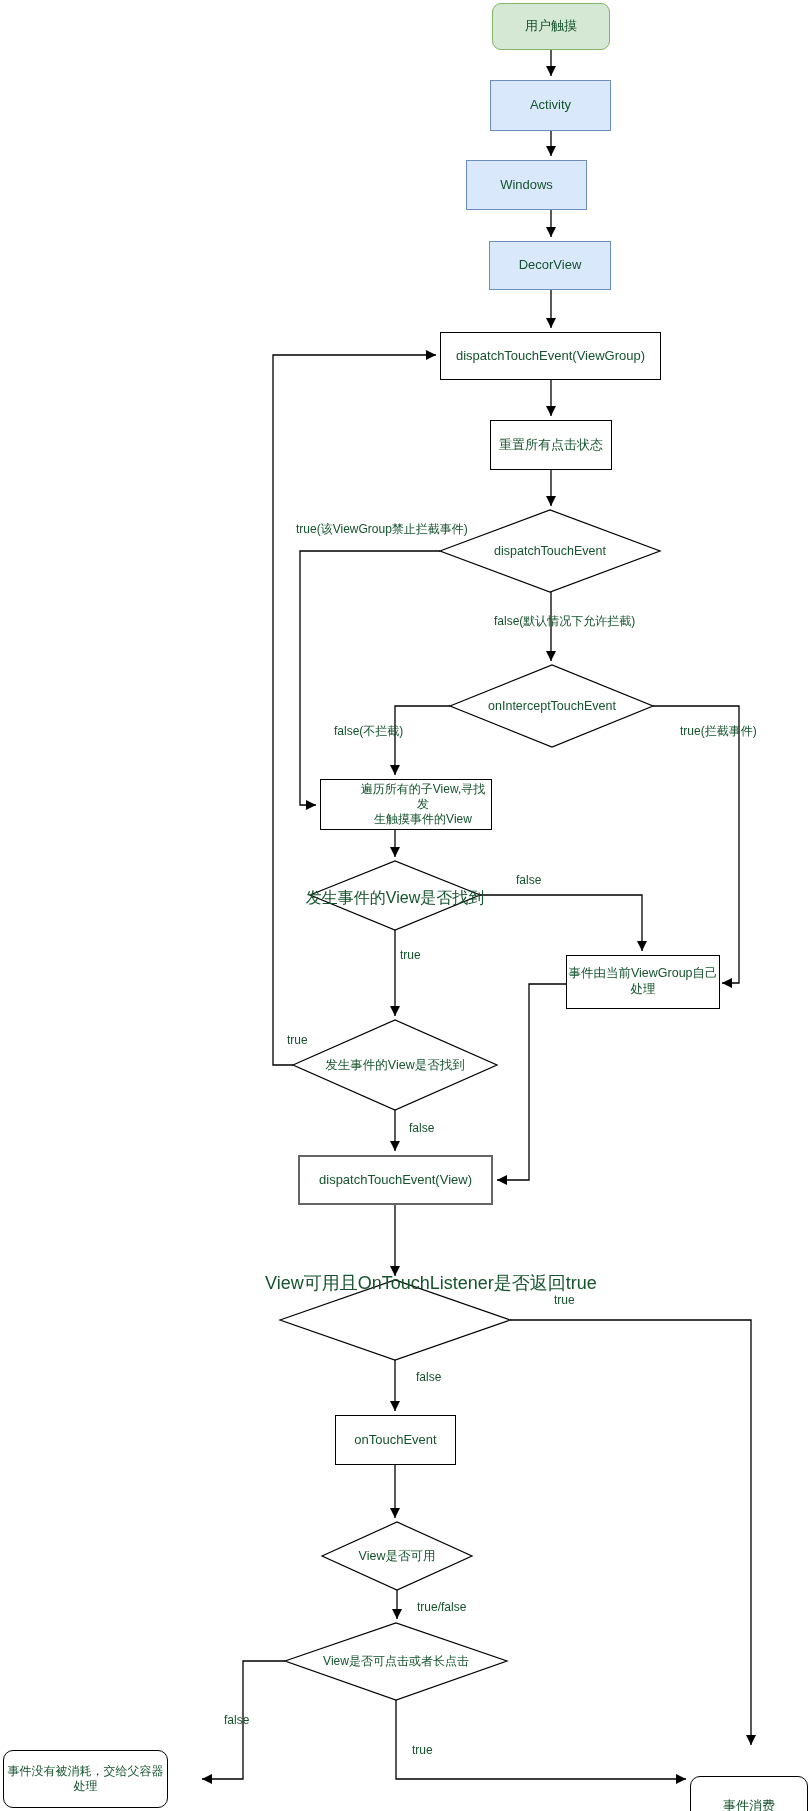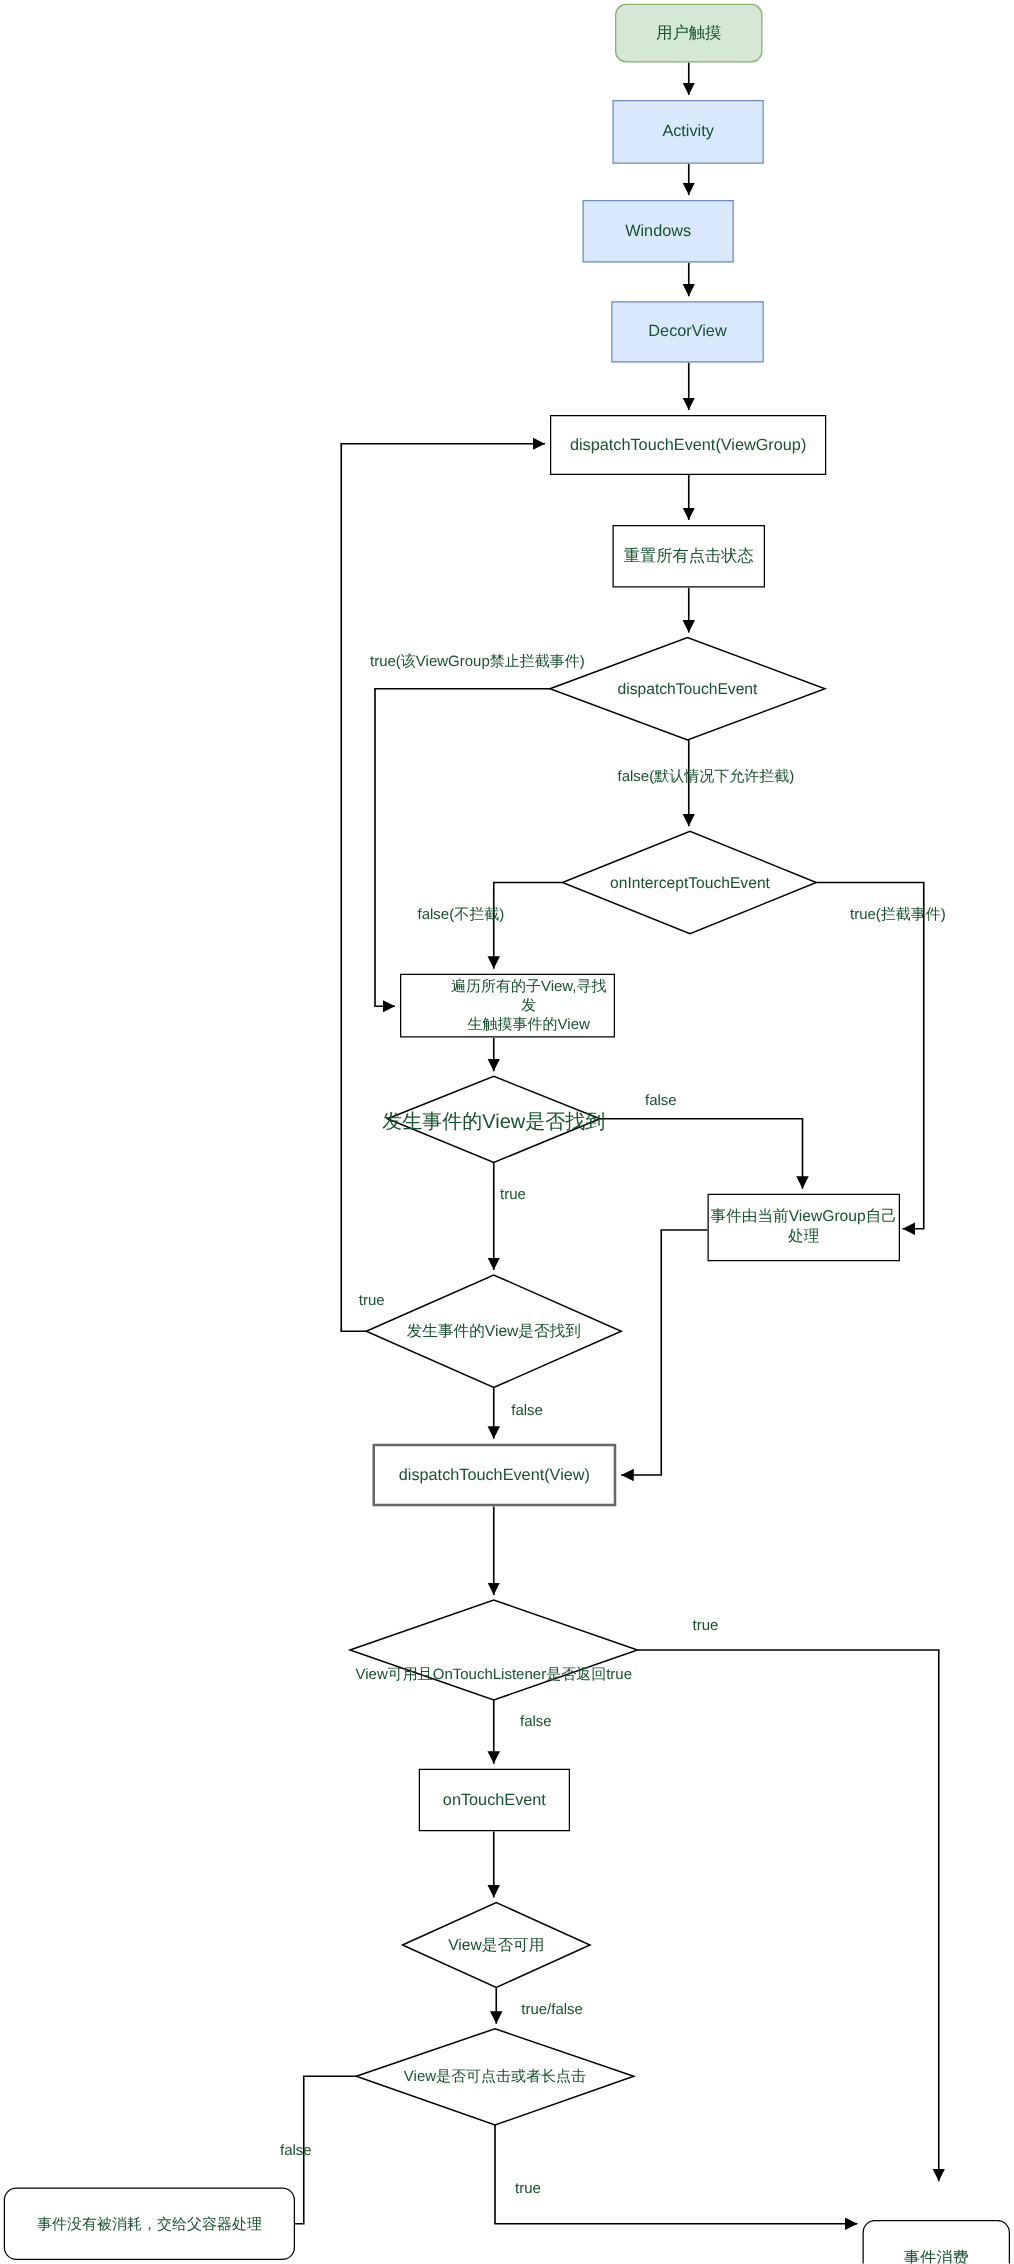--- a/index.html
+++ b/index.html
@@ -73,28 +73,28 @@
   <div class="node stage" style="left:466px;top:160px;width:121px;height:50px;">Windows</div>
   <div class="node stage" style="left:489px;top:241px;width:122px;height:49px;">DecorView</div>
   <div class="node" style="left:440px;top:332px;width:221px;height:48px;">dispatchTouchEvent(ViewGroup)</div>
   <div class="node" style="left:490px;top:420px;width:122px;height:50px;">重置所有点击状态</div>
   <div class="node prewrap" style="left:320px;top:779px;width:172px;height:51px;font-size:12px;padding-left:34px;">遍历所有的子View,寻找发
 生触摸事件的View</div>
   <div class="node prewrap" style="left:566px;top:955px;width:154px;height:54px;font-size:12.5px;">事件由当前ViewGroup自己
 处理</div>
   <div class="node highlight" style="left:298px;top:1155px;width:195px;height:50px;">dispatchTouchEvent(View)</div>
   <div class="node" style="left:335px;top:1415px;width:121px;height:50px;">onTouchEvent</div>
-  <div class="node terminal" style="left:3px;top:1750px;width:233px;height:58px;font-size:12px;">事件没有被消耗，交给父容器处理</div>
+  <div class="node terminal" style="left:3px;top:1750px;width:165px;height:58px;font-size:12px;">事件没有被消耗，交给父容器处理</div>
   <div class="node terminal" style="left:690px;top:1749px;width:118px;height:61px;margin-top:27px;">事件消费</div>
 
   <div class="dlabel" style="left:450px;top:544px;width:200px;">dispatchTouchEvent</div>
   <div class="dlabel" style="left:452px;top:699px;width:200px;">onInterceptTouchEvent</div>
   <div class="dlabel" style="left:295px;top:888px;width:200px;font-size:16px;">发生事件的View是否找到</div>
   <div class="dlabel" style="left:295px;top:1058px;width:200px;">发生事件的View是否找到</div>
-  <div class="dlabel" style="left:265px;top:1332px;width:260px;font-size:12px;white-space:nowrap;">View可用且OnTouchListener是否返回true</div>
+  <div class="dlabel" style="left:265px;top:1273px;width:260px;font-size:18px;white-space:nowrap;">View可用且OnTouchListener是否返回true</div>
   <div class="dlabel" style="left:297px;top:1549px;width:200px;">View是否可用</div>
   <div class="dlabel" style="left:286px;top:1654px;width:220px;font-size:12px;">View是否可点击或者长点击</div>
 
   <div class="elabel" style="left:296px;top:521px;">true(该ViewGroup禁止拦截事件)</div>
   <div class="elabel" style="left:494px;top:613px;">false(默认情况下允许拦截)</div>
   <div class="elabel" style="left:334px;top:723px;">false(不拦截)</div>
   <div class="elabel" style="left:680px;top:723px;">true(拦截事件)</div>
   <div class="elabel" style="left:516px;top:873px;">false</div>
   <div class="elabel" style="left:400px;top:948px;">true</div>
   <div class="elabel" style="left:287px;top:1033px;">true</div>

